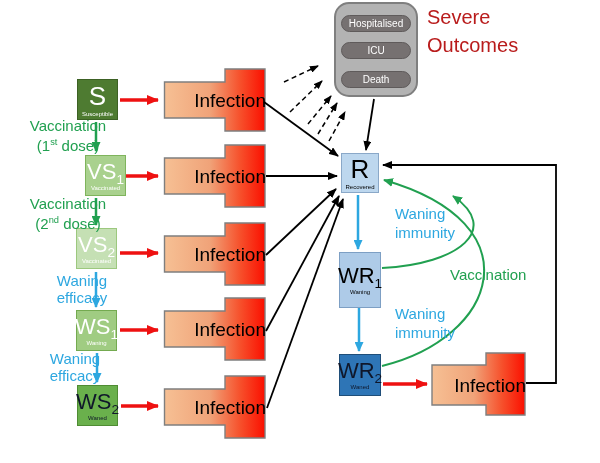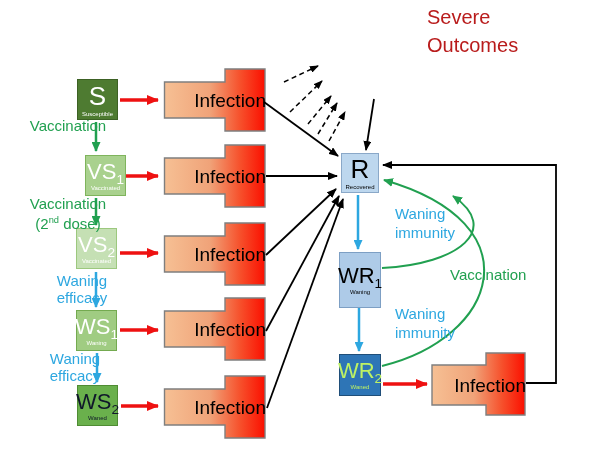--- a/index.html
+++ b/index.html
@@ -21,21 +21,21 @@
 
   .b-s  {left:77px; top:79px; width:41px;height:41px;background:#4e7b31;border-color:#3c6124;color:#fff;}
   .b-s .main{font-size:26px;}
   .b-vs1{left:85px; top:155px;width:41px;height:41px;background:#a9d18e;border-color:#7fb45c;color:#fff;}
   .b-vs2{left:76px; top:228px;width:41px;height:41px;background:#c5e0b4;border-color:#9cc87e;color:#fff;}
   .b-ws1{left:76px; top:310px;width:41px;height:41px;background:#a0cc82;border-color:#74aa50;color:#fff;}
   .b-ws2{left:77px; top:385px;width:41px;height:41px;background:#6ab04c;border-color:#4f8c33;color:#0f172a;}
   .b-r  {left:341px;top:153px;width:38px;height:40px;background:#bdd7ee;border-color:#8aa8c8;color:#000;}
   .b-r .main{font-size:26px;}
   .b-wr1{left:339px;top:252px;width:42px;height:56px;background:#aecbe8;border-color:#7d9fc4;color:#000;}
-  .b-wr2{left:339px;top:354px;width:42px;height:42px;background:#2e75b6;border-color:#1f4e79;color:#bef264;}
+  .b-wr2{left:339px;top:354px;width:42px;height:42px;background:#2e75b6;border-color:#1f4e79;color:#0f172a;}
 
   
   .inf-lbl{
     position:absolute;z-index:2;width:103px;text-align:right;
     font-size:19px;color:#000;line-height:1;
   }
 
   
   .sev-panel{
     position:absolute;z-index:2;left:334px;top:2px;width:84px;height:95px;
@@ -177,27 +177,33 @@
     <div class="cap">Waned</div>
   </div>
 
   <div class="inf-lbl" style="left:163px;top:91px;">Infection</div>
   <div class="inf-lbl" style="left:163px;top:167px;">Infection</div>
   <div class="inf-lbl" style="left:163px;top:245px;">Infection</div>
   <div class="inf-lbl" style="left:163px;top:320px;">Infection</div>
   <div class="inf-lbl" style="left:163px;top:398px;">Infection</div>
   <div class="inf-lbl" style="left:431px;top:376px;width:95px;">Infection</div>
 
+  <div class="sev-panel">
+    <div class="pill pill1">Hospitalised</div>
+    <div class="pill pill2">ICU</div>
+    <div class="pill pill3">Death</div>
+  </div>
   <div class="severe-title">
     <div>Severe</div>
     <div>Outcomes</div>
   </div>
 
   <div class="lbl green center" style="left:0;top:117px;width:80px;">
     <div>Vaccination</div>
+    <div><span>(1</span><sup>st</sup><span> dose)</span></div>
   </div>
   <div class="lbl green center" style="left:0;top:195px;width:80px;">
     <div>Vaccination</div>
     <div><span>(2</span><sup>nd</sup><span> dose)</span></div>
   </div>
   <div class="lbl cyan center" style="left:10px;top:272px;width:88px;">
     <div>Waning</div>
     <div>efficacy</div>
   </div>
   <div class="lbl cyan center" style="left:3px;top:350px;width:88px;">

